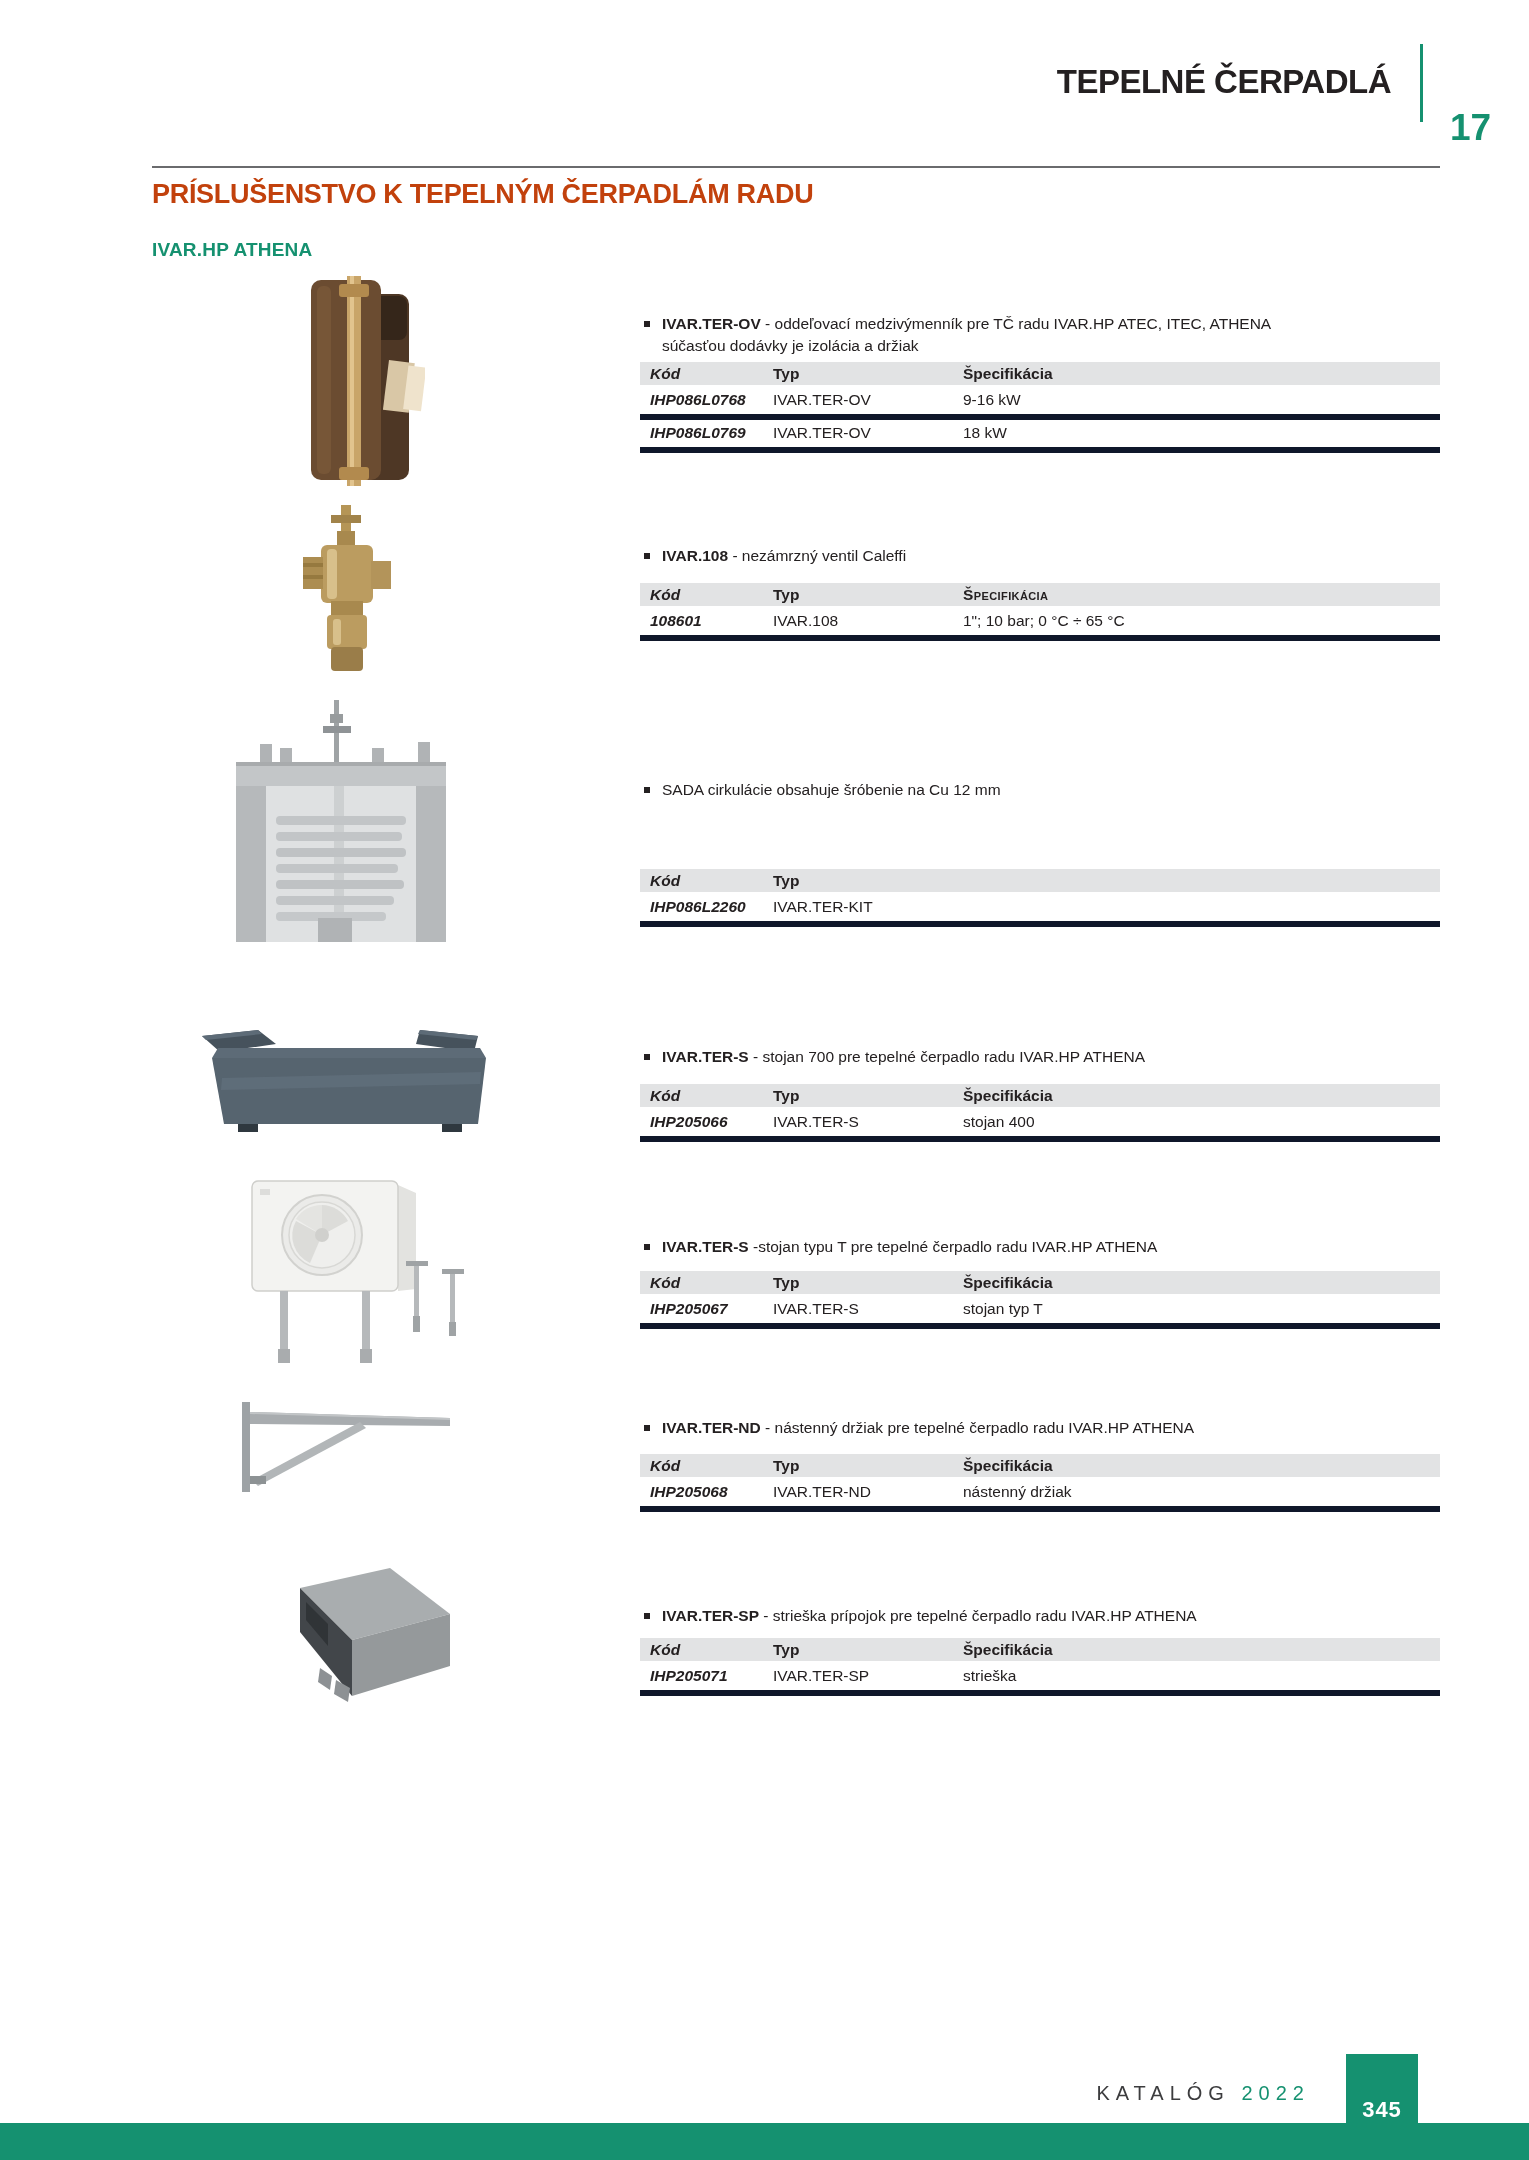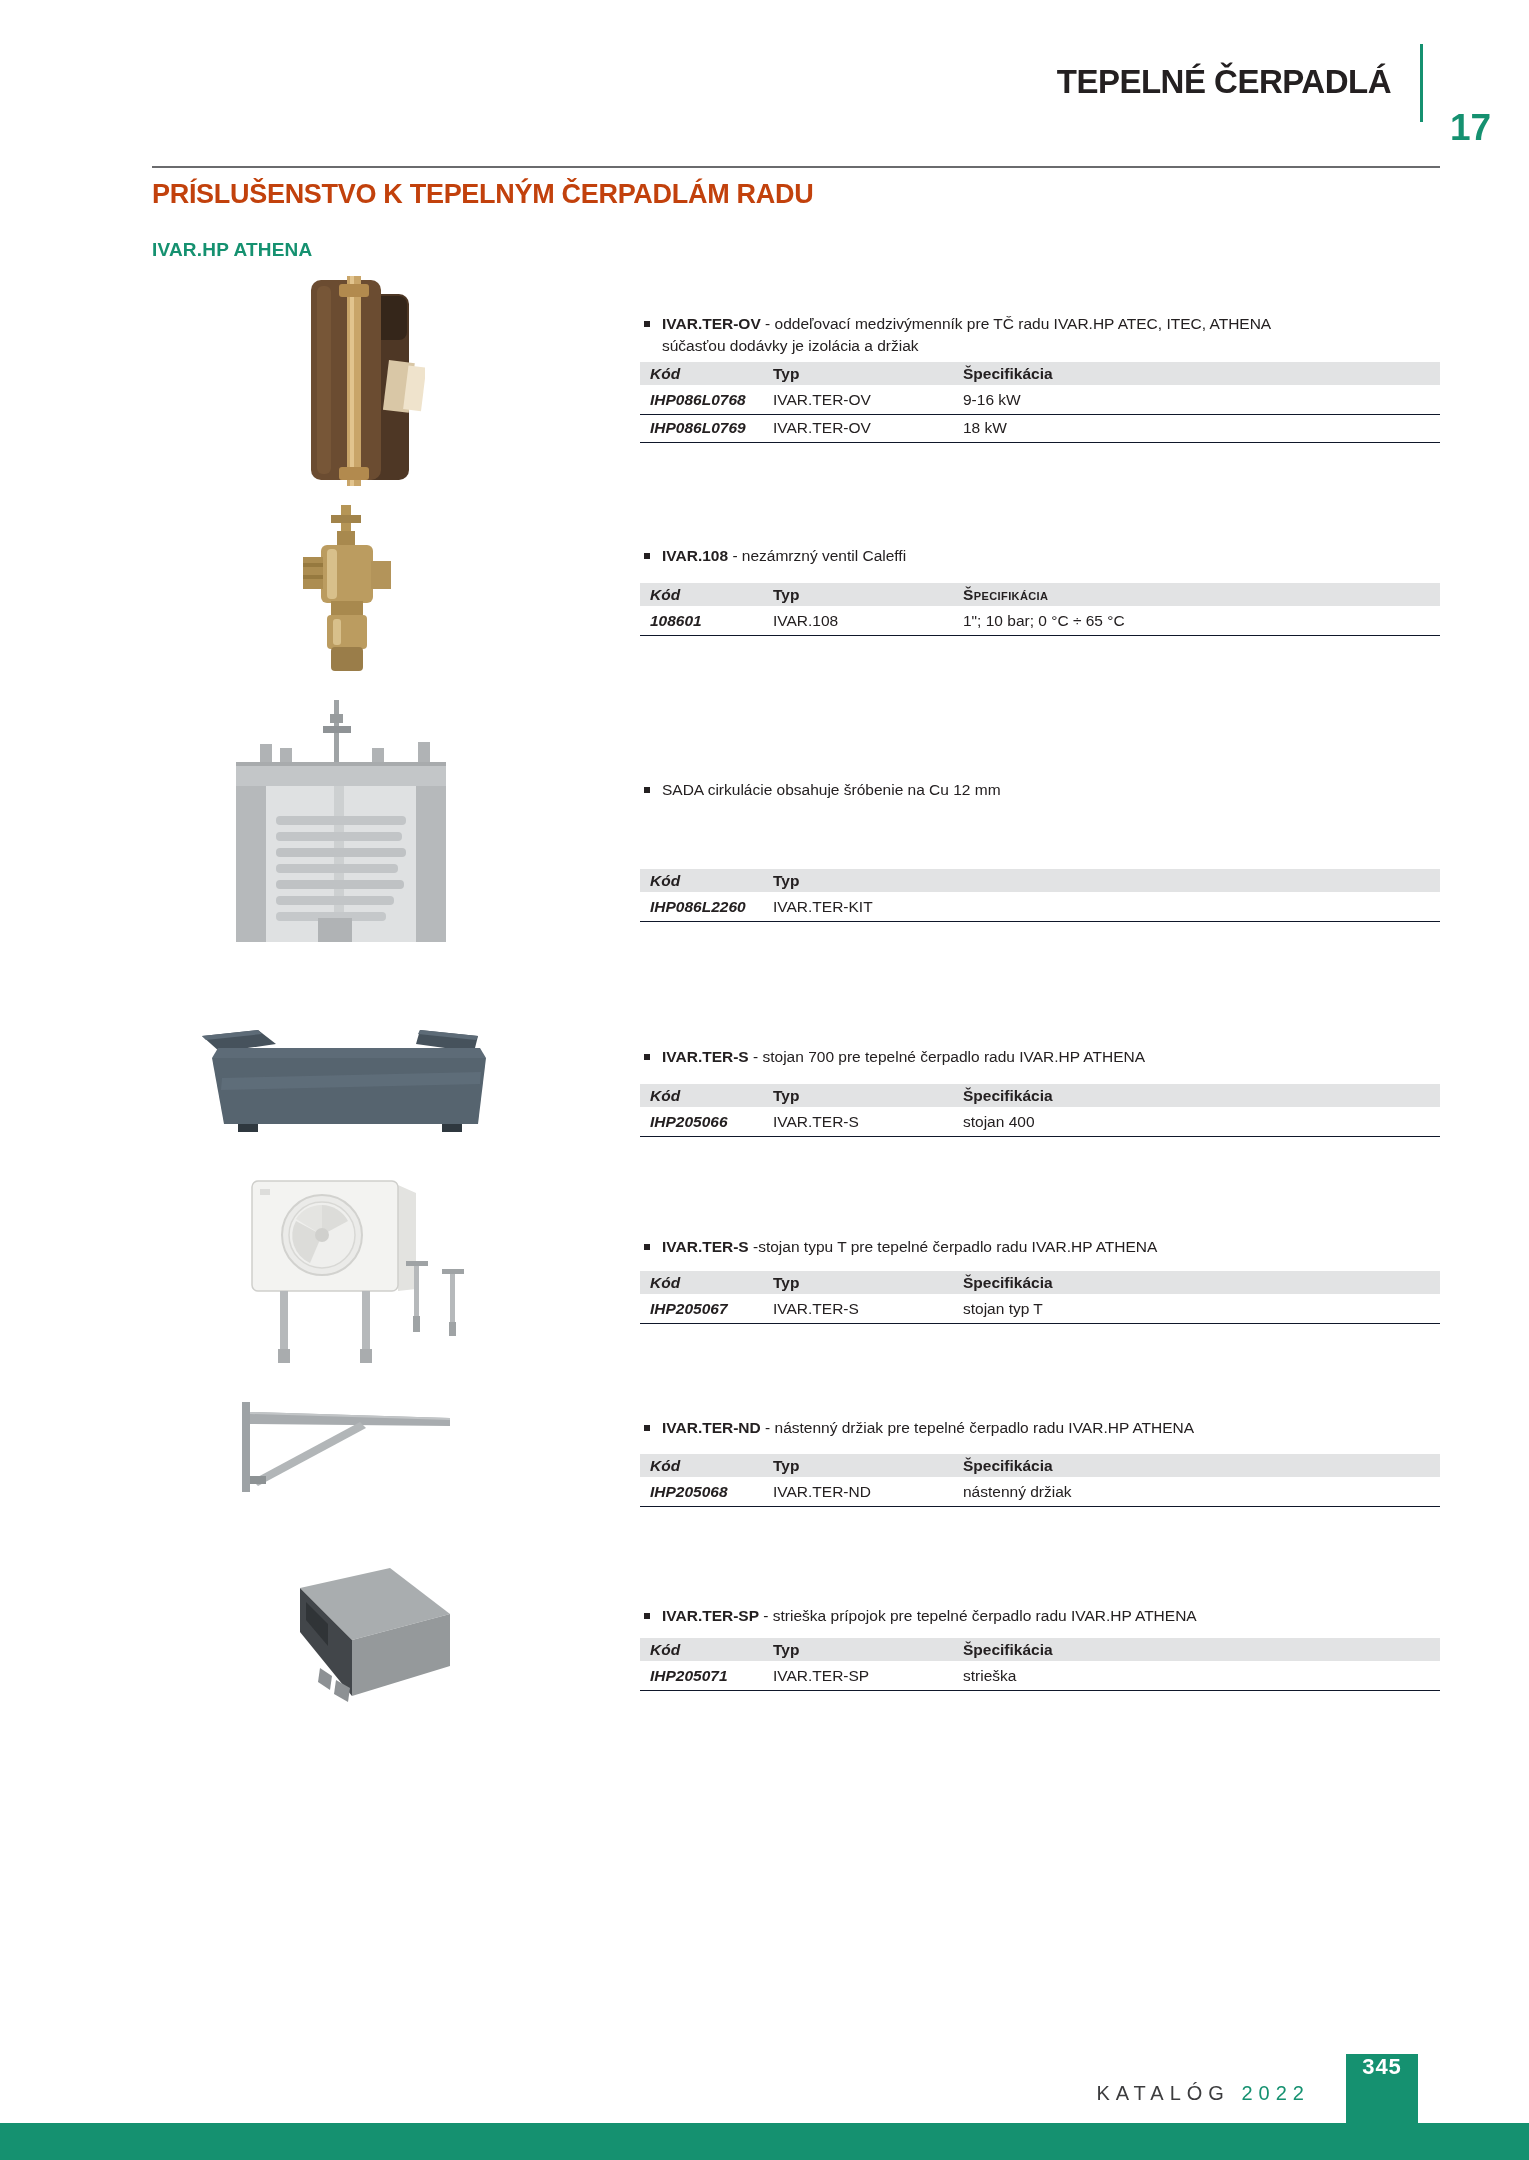--- a/index.html
+++ b/index.html
@@ -15,31 +15,31 @@
   .page-title { position:absolute; left:152px; top:179px; font-size:27px; font-weight:bold; letter-spacing:-0.3px; color:#c2410c; }
   .series { position:absolute; left:152px; top:239px; font-size:19px; font-weight:bold; letter-spacing:0.2px; color:#159170; }
   
   .bullets { position:absolute; left:642px; width:800px; }
   .bullet-item { position:relative; padding-left:20px; font-size:15.5px; line-height:22px; color:#242021; margin-bottom:6px; }
   .bullet-item::before { content:""; position:absolute; left:2px; top:8px; width:6px; height:6px; background:#242021; }
   .b { font-weight:bold; }
   
   .tbl { position:absolute; left:640px; width:800px; font-size:15.5px; color:#242021; }
   .tbl .hdr { display:grid; grid-template-columns:133px 190px 1fr; background:#E2E3E4; height:23px; line-height:23px; font-weight:bold; margin-bottom:2px; }
-  .tbl .row { display:grid; grid-template-columns:133px 190px 1fr; height:27px; line-height:26px; border-bottom:1px solid #0f172a; }
+  .tbl .row { display:grid; grid-template-columns:133px 190px 1fr; height:27px; line-height:26px; border-bottom:6px solid #0f172a; }
   .tbl.two .hdr, .tbl.two .row { grid-template-columns:133px 1fr; }
   .tbl .hdr > div:first-child, .tbl .c1 { padding-left:10px;font-style:italic; }
   .tbl .c1 { font-weight:bold; }
   .sc { font-variant:small-caps; letter-spacing:0.4px; }
   
   .img { position:absolute; }
   
   .catalog-line { position:absolute; top:2082px; left:0; width:1310px; text-align:right; font-size:20px; letter-spacing:6px; color:#3c3c3e; white-space:nowrap; }
   .catalog-line .year { color:#159170; }
-  .page-badge { position:absolute; left:1346px; top:2054px; width:72px; height:69px; background:#159170; color:#ffffff; display:flex; align-items:flex-start; justify-content:center; font-size:22px; font-weight:bold; letter-spacing:1px; }
+  .page-badge { position:absolute; left:1346px; top:2054px; width:72px; height:69px; background:#159170; color:#ffffff; display:flex; align-items:flex-end; justify-content:center; font-size:22px; font-weight:bold; letter-spacing:1px; }
   .footer-bar { position:absolute; left:0; top:2123px; width:1529px; height:37px; background:#159170; }
 </style>
 </head>
 <body>
 
 <div class="page">
 
   <div class="header-title">TEPELNÉ ČERPADLÁ</div>
   <div class="header-vline"></div>
   <div class="chapter-num">17</div>

